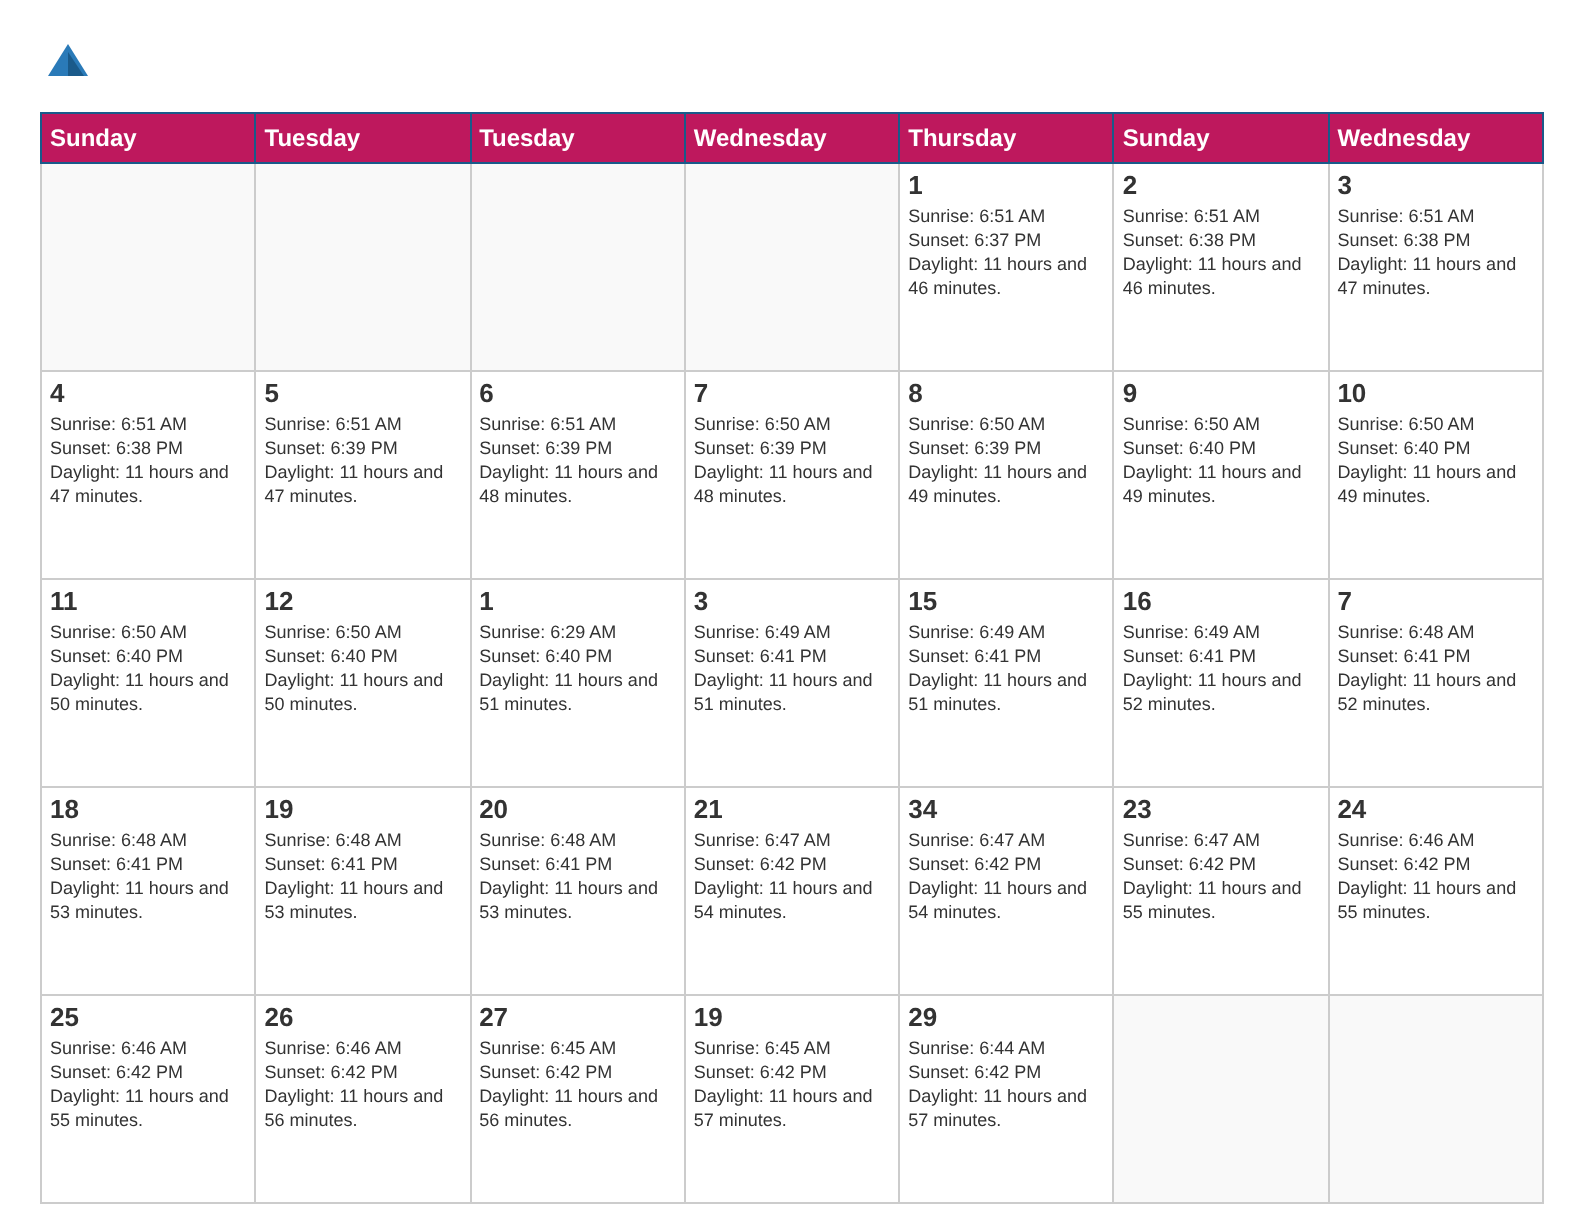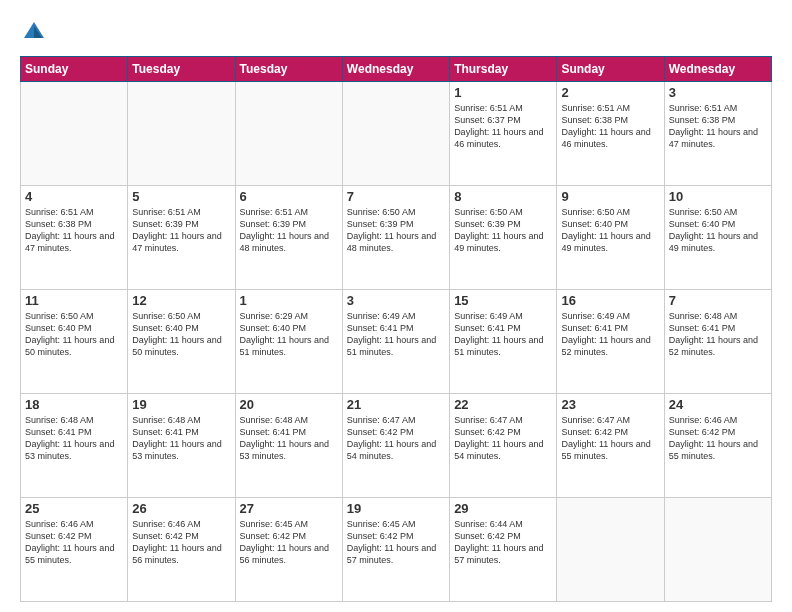--- a/index.html
+++ b/index.html
@@ -268,21 +268,21 @@
 Sunset: 6:41 PM
 Daylight: 11 hours and 53 minutes.</div>
           </td>
           <td>
             <span class="day-num">21</span>
             <div class="day-info">Sunrise: 6:47 AM
 Sunset: 6:42 PM
 Daylight: 11 hours and 54 minutes.</div>
           </td>
           <td>
-            <span class="day-num">22</span>
+            <span class="day-num">34</span>
             <div class="day-info">Sunrise: 6:47 AM
 Sunset: 6:42 PM
 Daylight: 11 hours and 54 minutes.</div>
           </td>
           <td>
             <span class="day-num">23</span>
             <div class="day-info">Sunrise: 6:47 AM
 Sunset: 6:42 PM
 Daylight: 11 hours and 55 minutes.</div>
           </td>

